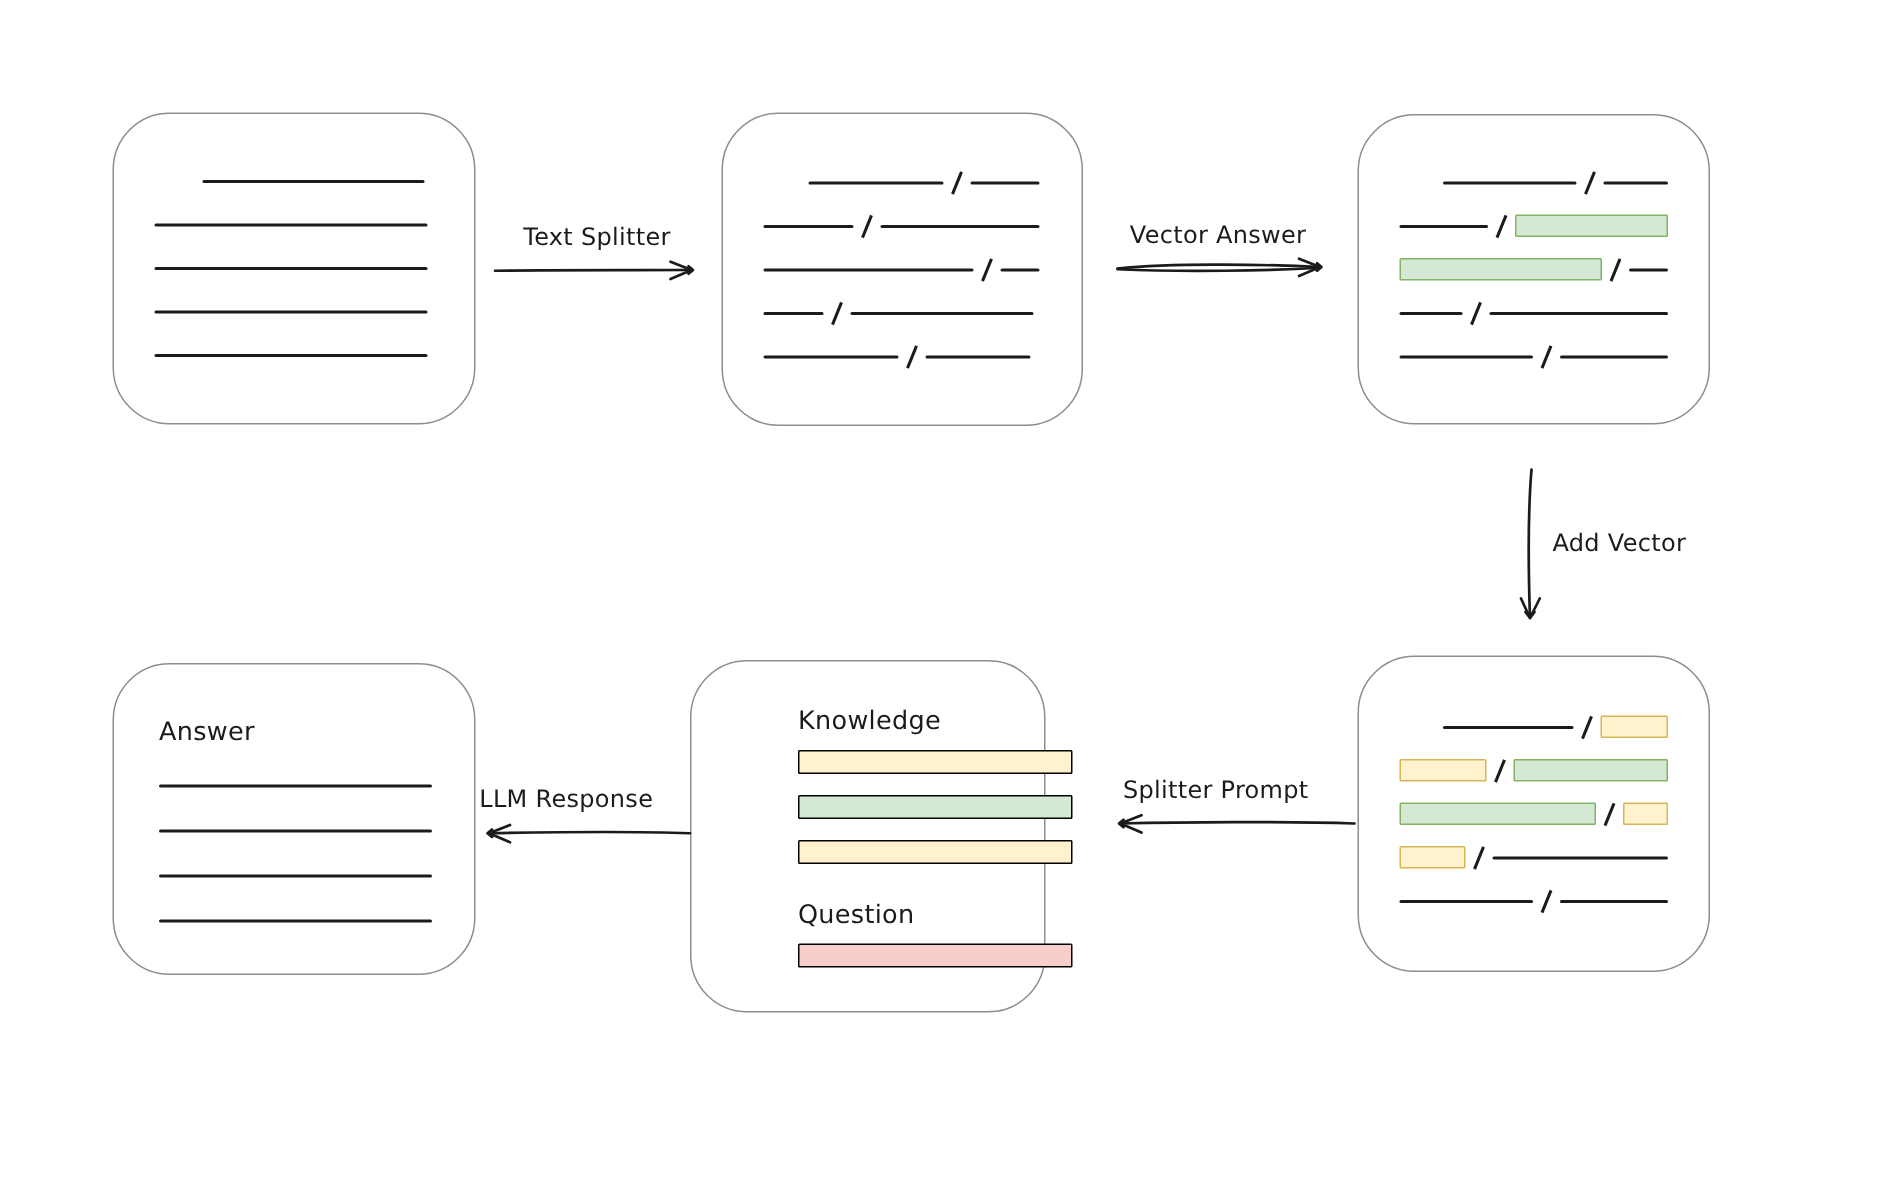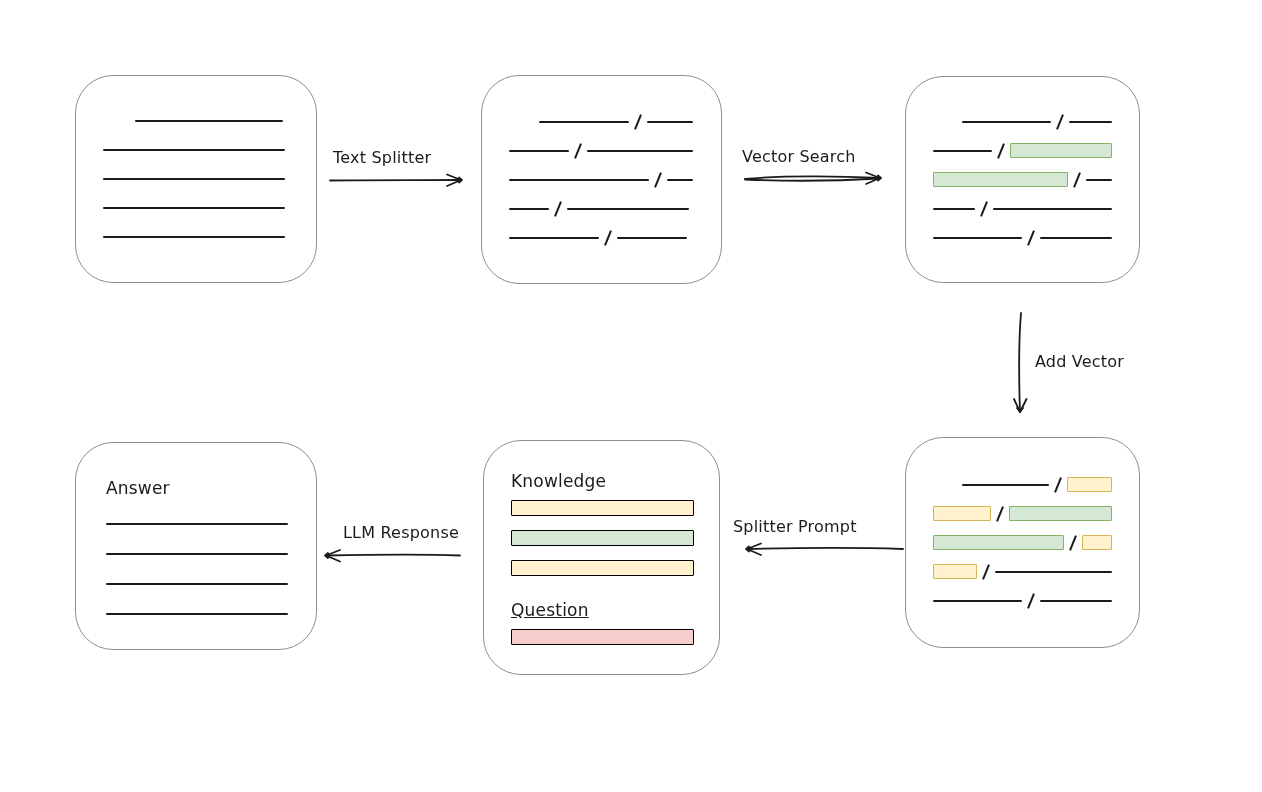--- a/index.html
+++ b/index.html
@@ -59,21 +59,21 @@
   .bar-green{background:var(--green_fill,#d5e8d4);border-color:var(--green_border,#82b366);}
   .bar-yellow{background:var(--yellow_fill,#fff2cc);border-color:var(--yellow_border,#d6b656);}
   .bar-red{background:var(--red_fill,#f8cecc);border-color:var(--red_border,#b85450);}
   .diagram-label{
     position:absolute;
     font-size:16px;
     color:var(--line,#1b1b1b);
     white-space:nowrap;
     letter-spacing:.2px;
   }
-  .centered{text-align:left;}
+  .centered{text-align:center;}
   .arrow-svg{position:absolute;overflow:visible;}
   .arrow-svg path{
     fill:none;
     stroke:var(--arrow,#1b1b1b);
     stroke-width:1.8;
     stroke-linecap:round;
     stroke-linejoin:round;
   }
   
   .prompt-inner{
@@ -83,21 +83,21 @@
   .inner-title{
     font-size:17px;color:var(--line,#1b1b1b);
     margin-bottom:9px;letter-spacing:.2px;
   }
   .pbar{
     width:183px;height:16px;
     box-sizing:border-box;border:1.4px solid;border-radius:1px;
     margin-bottom:14px;
   }
   .pbar:last-child{margin-bottom:0;}
-  .q-title{margin-top:24px;text-decoration:underline;}
+  .q-title{margin-top:24px;}
   
   .answer-inner{display:flex;flex-direction:column;padding:0 30px;}
   .answer-line{
     width:182px;height:2px;background:var(--line,#1b1b1b);
     border-radius:1px;margin-bottom:28px;
   }
   .answer-line:last-child{margin-bottom:0;}
   .answer-title-gap{margin-bottom:25px;}
   .caption{
     position:absolute;
@@ -200,21 +200,21 @@
       <div class="inner-title answer-title-gap">Answer</div>
       <div>
           <div class="answer-line"></div>
           <div class="answer-line"></div>
           <div class="answer-line"></div>
           <div class="answer-line"></div>
         </div>
     </div>
   </div>
 
-  <div class="box" style="left:483px;top:440px;width:237px;height:235px;">
+  <div class="box" style="left:460px;top:440px;width:237px;height:235px;padding-left:44px;">
     <div class="prompt-inner">
       <div class="inner-title">Knowledge</div>
       <div>
           <div class="pbar bar-yellow"></div>
           <div class="pbar bar-green"></div>
           <div class="pbar bar-yellow"></div>
         </div>
       <div class="inner-title q-title">Question</div>
       <div>
           <div class="pbar bar-red"></div>
@@ -257,34 +257,34 @@
     <path d="M5,15.5 C45,14.8 95,15.2 136,15"></path>
     <path d="M136,15 l-14,-5.5 M136,15 l-14,6 M134,12.5 l3,2.5 l-3,2.5"></path>
   </svg>
   <div class="diagram-label centered" style="left:333px;top:148px;width:130px;">Text Splitter</div>
 
   <svg class="arrow-svg" style="left:740px;top:163px;" width="150" height="30" viewBox="0 0 150 30">
     <path d="M5,16 C40,12.5 100,13 140,15"></path>
     <path d="M5,16.5 C50,18.5 105,17.5 140,15.5"></path>
     <path d="M140,15 l-14,-5.5 M140,15 l-14,6 M138,12.5 l3,2.5 l-3,2.5"></path>
   </svg>
-  <div class="diagram-label centered" style="left:742px;top:147px;width:140px;">Vector Search</div>
+  <div class="diagram-label centered" style="left:742px;top:147px;width:140px;">Vector Answer</div>
 
   <svg class="arrow-svg" style="left:1005px;top:308px;" width="30" height="115" viewBox="0 0 30 115">
     <path d="M16,5 C13.5,35 14,75 15,104"></path>
     <path d="M15,104 l-6,-13 M15,104 l6.5,-13 M12,100 l3,4 l3,-4"></path>
   </svg>
   <div class="diagram-label" style="left:1035px;top:352px;">Add Vector</div>
 
   <svg class="arrow-svg" style="left:738px;top:534px;" width="170" height="30" viewBox="0 0 170 30">
     <path d="M165,15 C120,13.5 50,14 9,15"></path>
     <path d="M9,15 l14,-5.5 M9,15 l14,6 M11,12.5 l-3,2.5 l3,2.5"></path>
   </svg>
   <div class="diagram-label centered" style="left:733px;top:517px;width:155px;">Splitter Prompt</div>
 
   <svg class="arrow-svg" style="left:318px;top:541px;" width="150" height="30" viewBox="0 0 150 30">
     <path d="M142,14.5 C100,13 45,13.8 8,14.5"></path>
     <path d="M8,14.5 l14,-5.5 M8,14.5 l14,6 M10,12 l-3,2.5 l3,2.5"></path>
   </svg>
-  <div class="diagram-label centered" style="left:343px;top:523px;width:135px;">LLM Response</div>
+  <div class="diagram-label centered" style="left:310px;top:523px;width:135px;">LLM Response</div>
 
 
 </div>
 
 </body></html>

